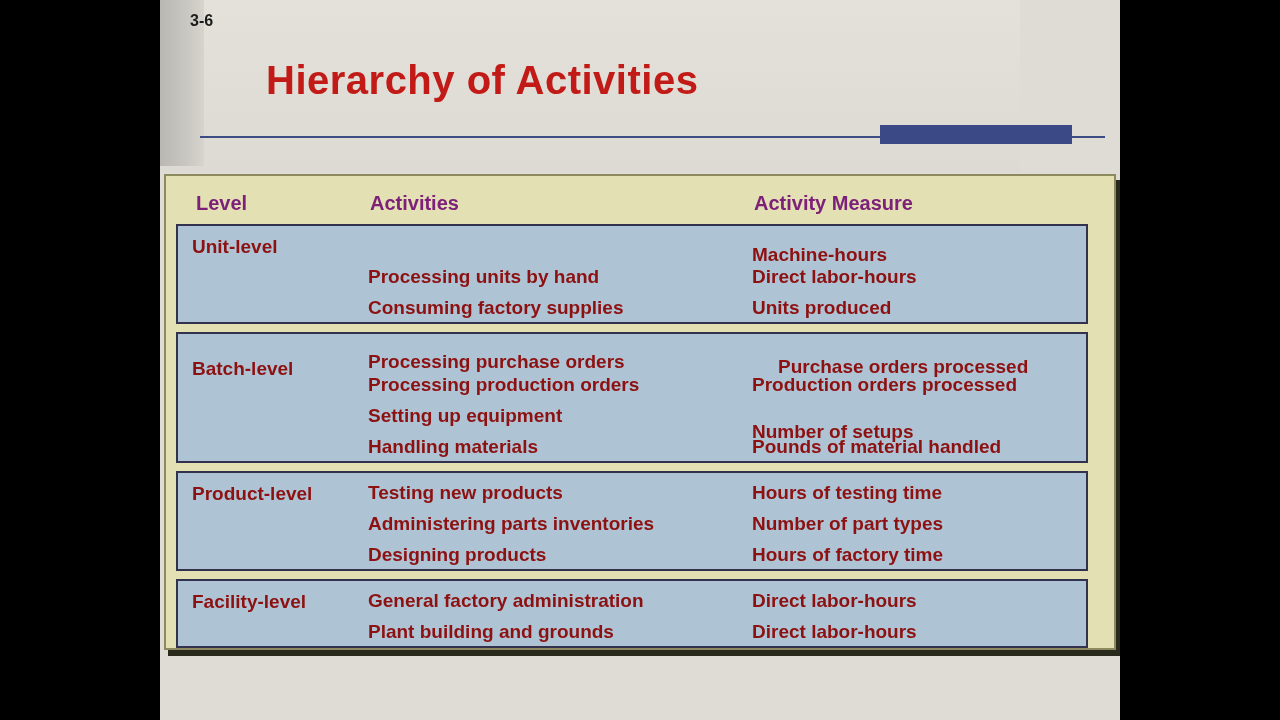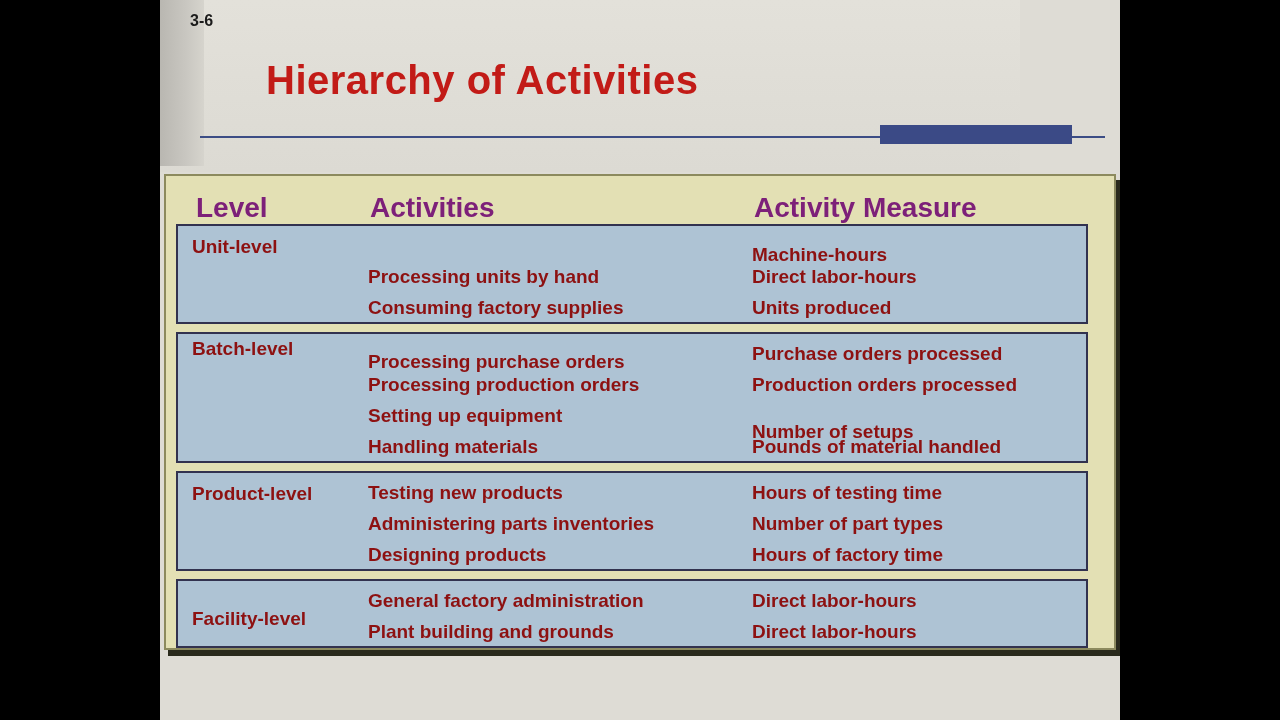--- a/index.html
+++ b/index.html
@@ -97,21 +97,21 @@
   .col-head-row {
     position: absolute;
     left: 0;
     top: 0;
     width: 100%;
     height: 48px;
   }
   .chead {
     position: absolute;
     top: 16px;
-    font-size: 28px;
+    font-size: 20px;
     font-weight: bold;
     color: #7d2079;
     white-space: nowrap;
   }
   .chead.c1 { left: 30px; }
   .chead.c2 { left: 204px; }
   .chead.c3 { left: 588px; }
 
   .group {
     position: absolute;
@@ -157,43 +157,43 @@
     <div class="group" style="top:48px; height:100px;">
       <div class="cell col-level" style="top:10px;">Unit-level</div>
       <div class="cell col-meas" style="top:18px;">Machine-hours</div>
       <div class="cell col-act" style="top:40px;">Processing units by hand</div>
       <div class="cell col-meas" style="top:40px;">Direct labor-hours</div>
       <div class="cell col-act" style="top:71px;">Consuming factory supplies</div>
       <div class="cell col-meas" style="top:71px;">Units produced</div>
     </div>
 
     <div class="group" style="top:156px; height:131px;">
-      <div class="cell col-level" style="top:4px;text-align:right;">Batch-level</div>
+      <div class="cell col-level" style="top:24px;text-align:right;">Batch-level</div>
       <div class="cell col-act" style="top:17px;">Processing purchase orders</div>
-      <div class="cell col-meas" style="top:9px;">Purchase orders processed</div>
+      <div class="cell col-meas" style="top:22px;margin-left:26px;">Purchase orders processed</div>
       <div class="cell col-act" style="top:40px;">Processing production orders</div>
       <div class="cell col-meas" style="top:40px;">Production orders processed</div>
       <div class="cell col-act" style="top:71px;">Setting up equipment</div>
       <div class="cell col-meas" style="top:71px;margin-top:16px;">Number of setups</div>
       <div class="cell col-act" style="top:102px;">Handling materials</div>
       <div class="cell col-meas" style="top:102px;">Pounds of material handled</div>
     </div>
 
     <div class="group" style="top:295px; height:100px;">
       <div class="cell col-level" style="top:10px;">Product-level</div>
       <div class="cell col-act" style="top:9px;">Testing new products</div>
       <div class="cell col-meas" style="top:9px;">Hours of testing time</div>
       <div class="cell col-act" style="top:40px;">Administering parts inventories</div>
       <div class="cell col-meas" style="top:40px;">Number of part types</div>
       <div class="cell col-act" style="top:71px;">Designing products</div>
       <div class="cell col-meas" style="top:71px;">Hours of factory time</div>
     </div>
 
     <div class="group" style="top:403px; height:69px;">
-      <div class="cell col-level" style="top:27px;text-align:center;">Facility-level</div>
+      <div class="cell col-level" style="top:10px;text-align:center;">Facility-level</div>
       <div class="cell col-act" style="top:9px;">General factory administration</div>
       <div class="cell col-meas" style="top:9px;">Direct labor-hours</div>
       <div class="cell col-act" style="top:40px;">Plant building and grounds</div>
       <div class="cell col-meas" style="top:40px;">Direct labor-hours</div>
     </div>
 
   </div>
 </div>
 
 </body></html>

